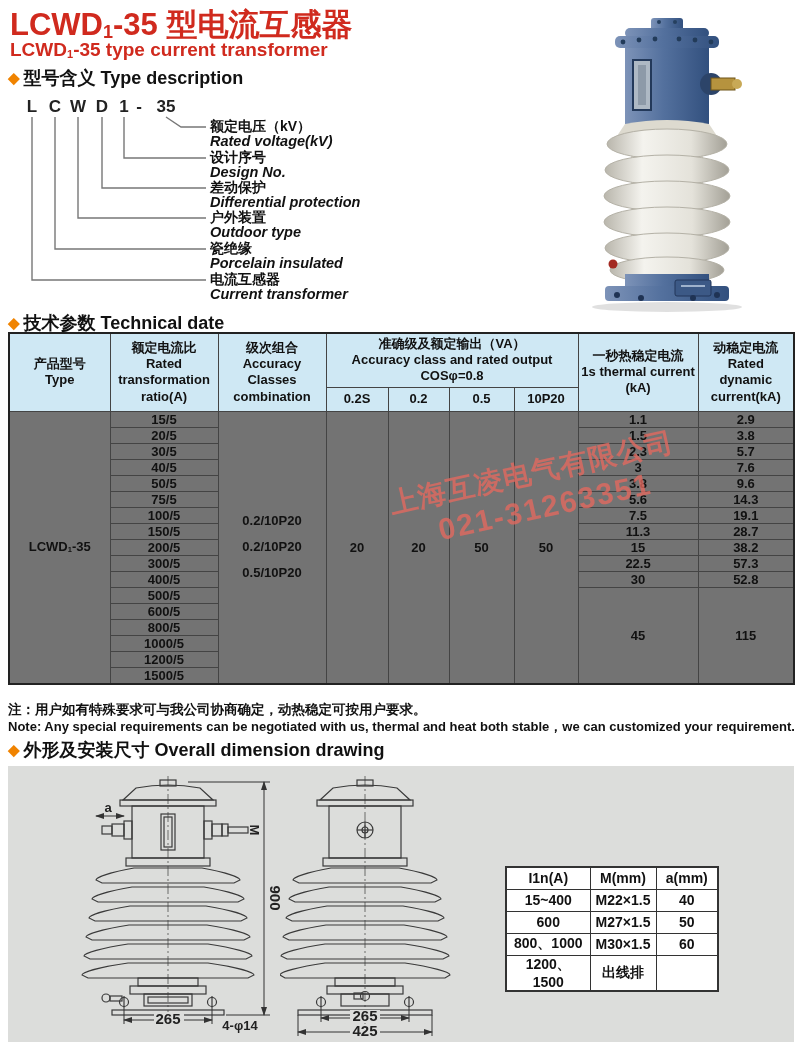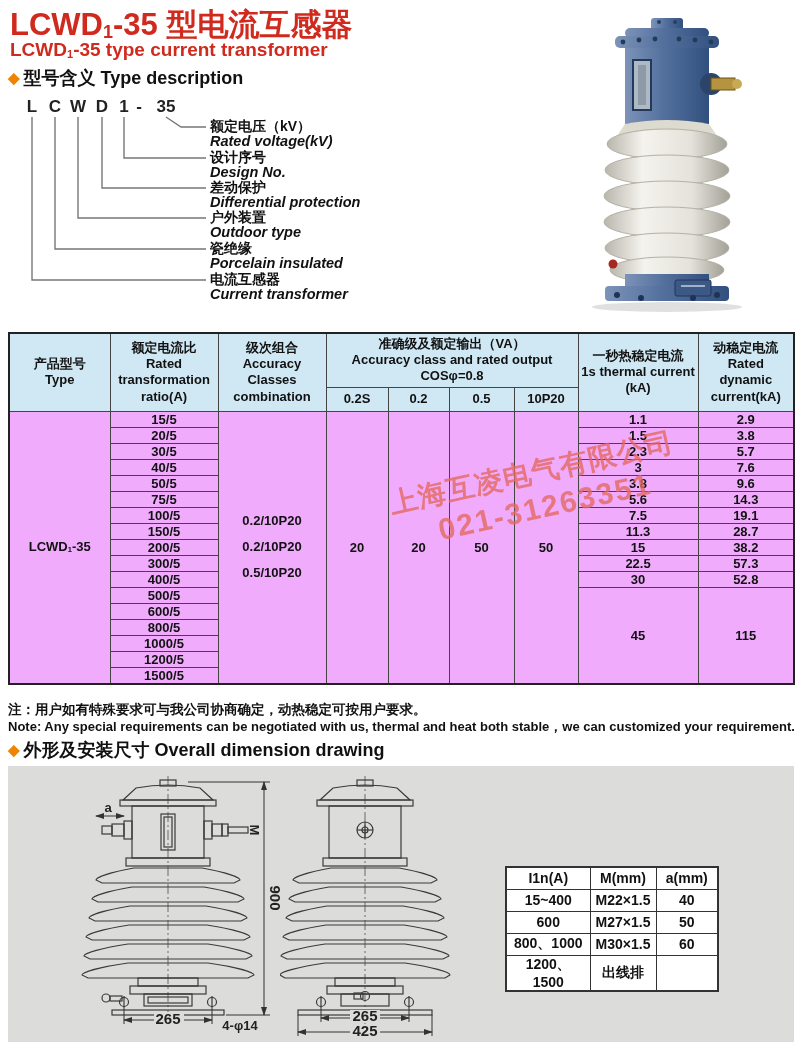--- a/index.html
+++ b/index.html
@@ -29,21 +29,21 @@
   
   .photo{position:absolute;left:545px;top:12px;width:245px;height:302px;}
 
   
   table{border-collapse:collapse;}
   .tech-table{position:absolute;left:8px;top:332px;width:785px;table-layout:fixed;}
   .tech-table th,.tech-table td{border:1px solid #444;text-align:center;vertical-align:middle;
     font-weight:700;color:#111;padding:0 2px;}
   .tech-table{border:2px solid #222;}
   .tech-table th{background:var(--hdr-blue);font-size:13px;line-height:1.25;white-space:pre-line;}
-  .tech-table td{font-size:13px;height:16px;background:#f0abfc;}
+  .tech-table td{font-size:13px;height:16px;background:#737373;}
   .acc-lines div{line-height:26px;}
 
   
   .wm{position:absolute;left:386px;top:486px;transform:rotate(-12.5deg);transform-origin:0 0;
       color:var(--wm);opacity:.78;font-weight:800;white-space:nowrap;z-index:5;pointer-events:none;}
   .wm .l1{font-size:28px;letter-spacing:1px;}
   .wm .l2{font-size:30px;margin-left:42px;letter-spacing:2px;}
 
   .note{position:absolute;left:8px;font-weight:700;color:#111;}
   #note-zh{top:701px;font-size:13.5px;}
@@ -169,20 +169,21 @@
     <line x1="136" y1="274" x2="160" y2="274" stroke="#9fb2cc" stroke-width="2"></line>
     <g fill="#1f3least"></g>
     <g fill="#1f3354">
       <circle cx="72" cy="283" r="3"></circle>
         <circle cx="96" cy="286" r="3"></circle>
         <circle cx="148" cy="286" r="3"></circle>
         <circle cx="172" cy="283" r="3"></circle>
     </g>
   </svg>
 
+  <div class="sec" id="sec-tech"><span class="diamond">◆</span><span>技术参数 Technical date</span></div>
 
   <table class="tech-table">
     <colgroup>
       <col style="width:101px">
         <col style="width:108px">
         <col style="width:108px">
       <col style="width:62px">
         <col style="width:61px">
         <col style="width:65px">
         <col style="width:64px">

